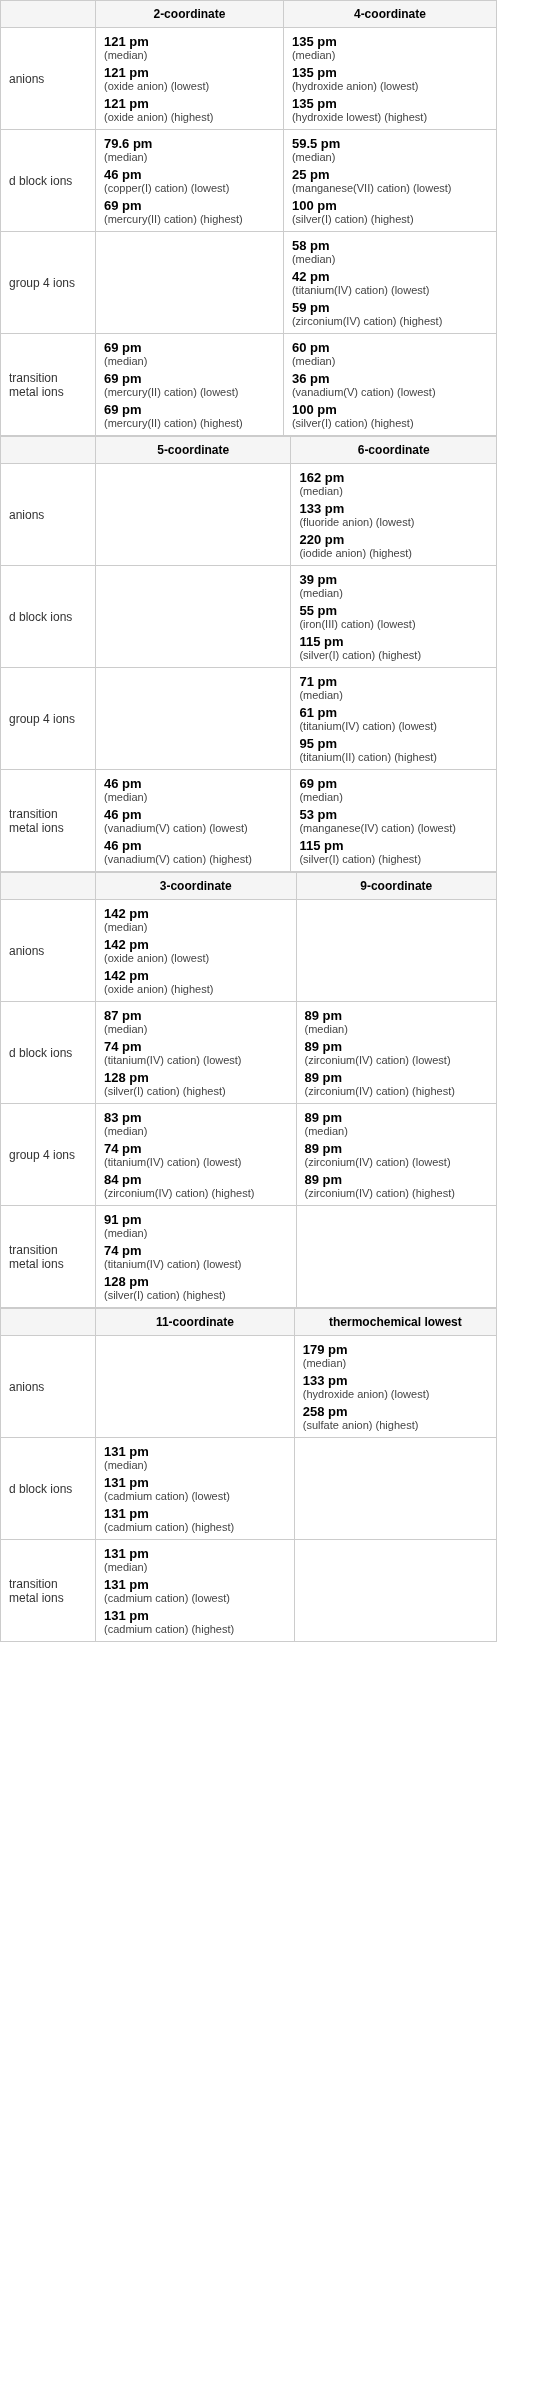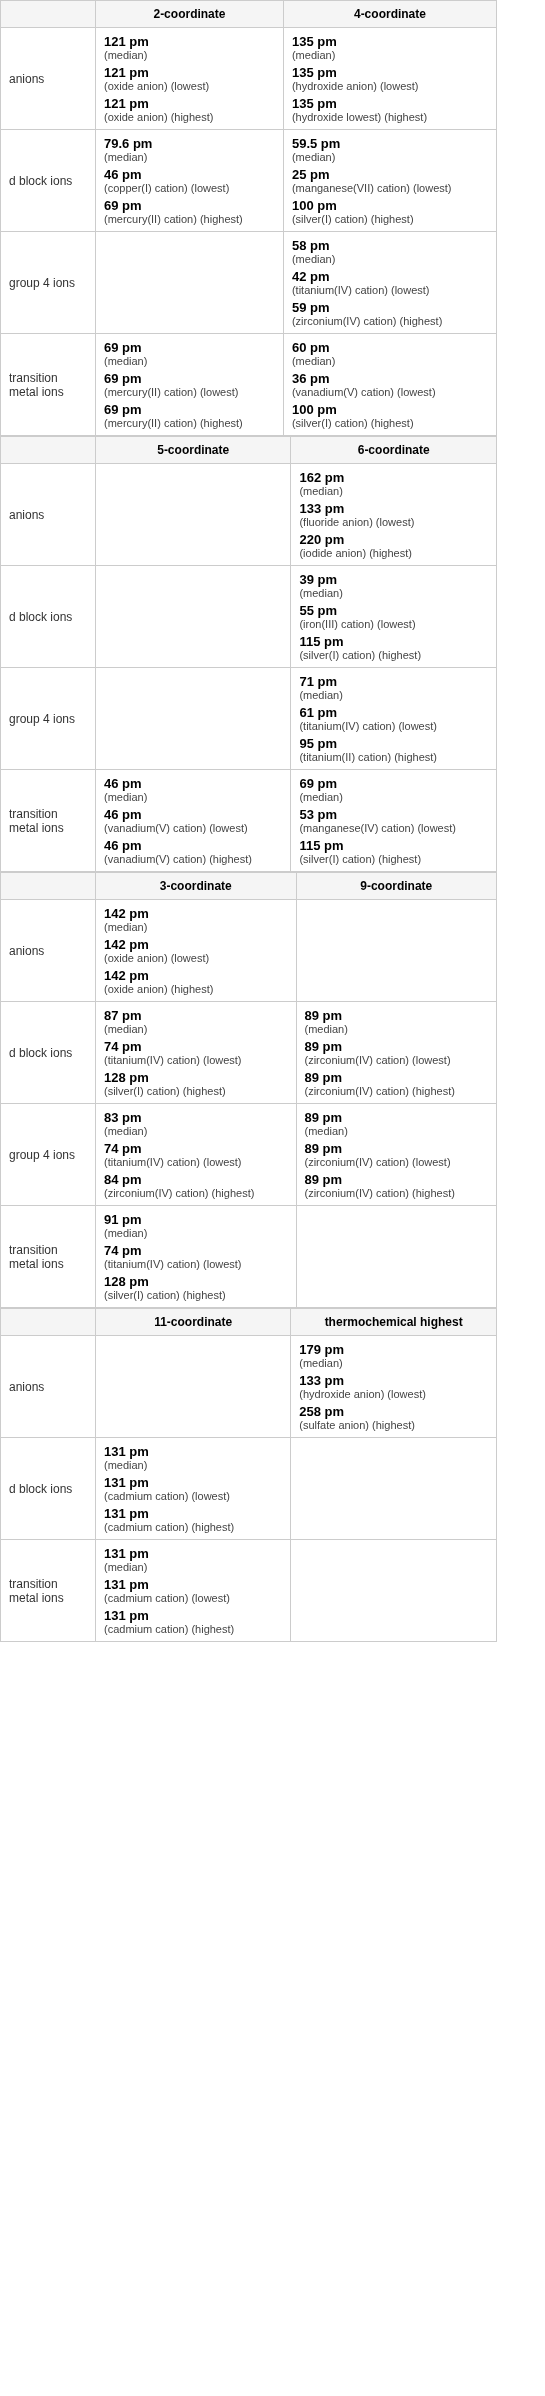--- a/index.html
+++ b/index.html
@@ -215,21 +215,21 @@
           </td>
           <td></td>
         </tr>
       </tbody>
     </table>
     <table>
       <thead>
         <tr>
           <th style="width: 95px;"></th>
           <th>11-coordinate</th>
-          <th>thermochemical highest</th>
+          <th>thermochemical lowest</th>
         </tr>
       </thead>
       <tbody>
         <tr>
           <td class="row-header">anions</td>
           <td></td>
           <td>
             <div class="cell-entry"><span class="pm-value">179 pm</span><span class="pm-sub">(median)</span></div>
             <div class="cell-entry"><span class="pm-value">133 pm</span><span class="pm-sub">(hydroxide anion) (lowest)</span></div>
             <div class="cell-entry"><span class="pm-value">258 pm</span><span class="pm-sub">(sulfate anion) (highest)</span></div>

